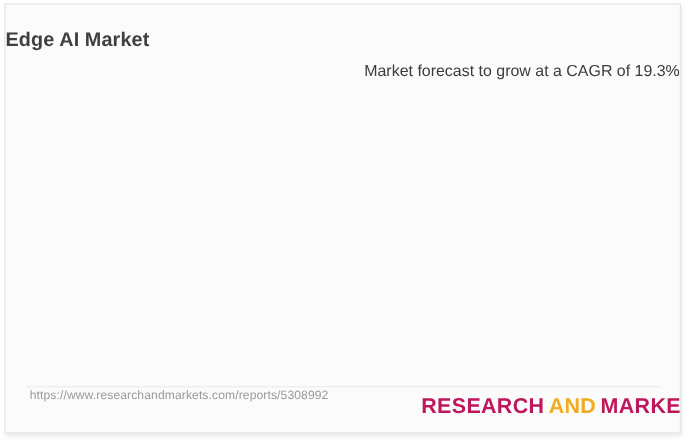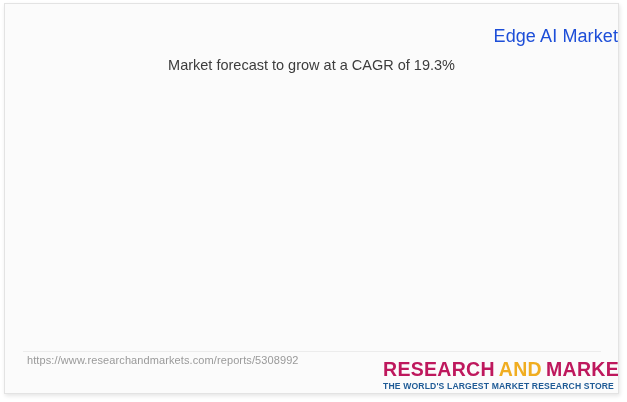--- a/index.html
+++ b/index.html
@@ -26,32 +26,32 @@
     box-sizing: border-box;
     overflow: hidden;
   }
 
   
   .chart-title {
     position: absolute;
     left: 0;
     top: 22px;
     width: 100%;
-    text-align: right;
+    text-align: left;
     font-size: 18px;
-    font-weight: normal;
-    color: #1d4ed8;
+    font-weight: bold;
+    color: #404040;
     letter-spacing: 0.1px;
   }
   .chart-subtitle {
     position: absolute;
     left: 0;
     top: 53px;
     width: 100%;
-    text-align: center;
+    text-align: right;
     font-size: 14.5px;
     font-weight: normal;
     color: #3c3c3c;
   }
 
   
   .plot {
     position: absolute;
     left: 0;
     top: 0;
@@ -137,16 +137,15 @@
     </div>
 
   </div>
 
   <div class="footer-divider"></div>
 
   <div class="footer-url">https://www.researchandmarkets.com/reports/5308992</div>
 
   <div class="logo">
     <div class="logo-main"><span class="logo-blue">RESEARCH</span><span class="logo-gold" style="margin:0 4px;text-align:center;">AND</span><span class="logo-blue">MARKETS</span></div>
-    <div class="logo-tag">THE WORLD'S LARGEST MARKET RESEARCH STORE</div>
   </div>
 
 </div>
 
 </body></html>

